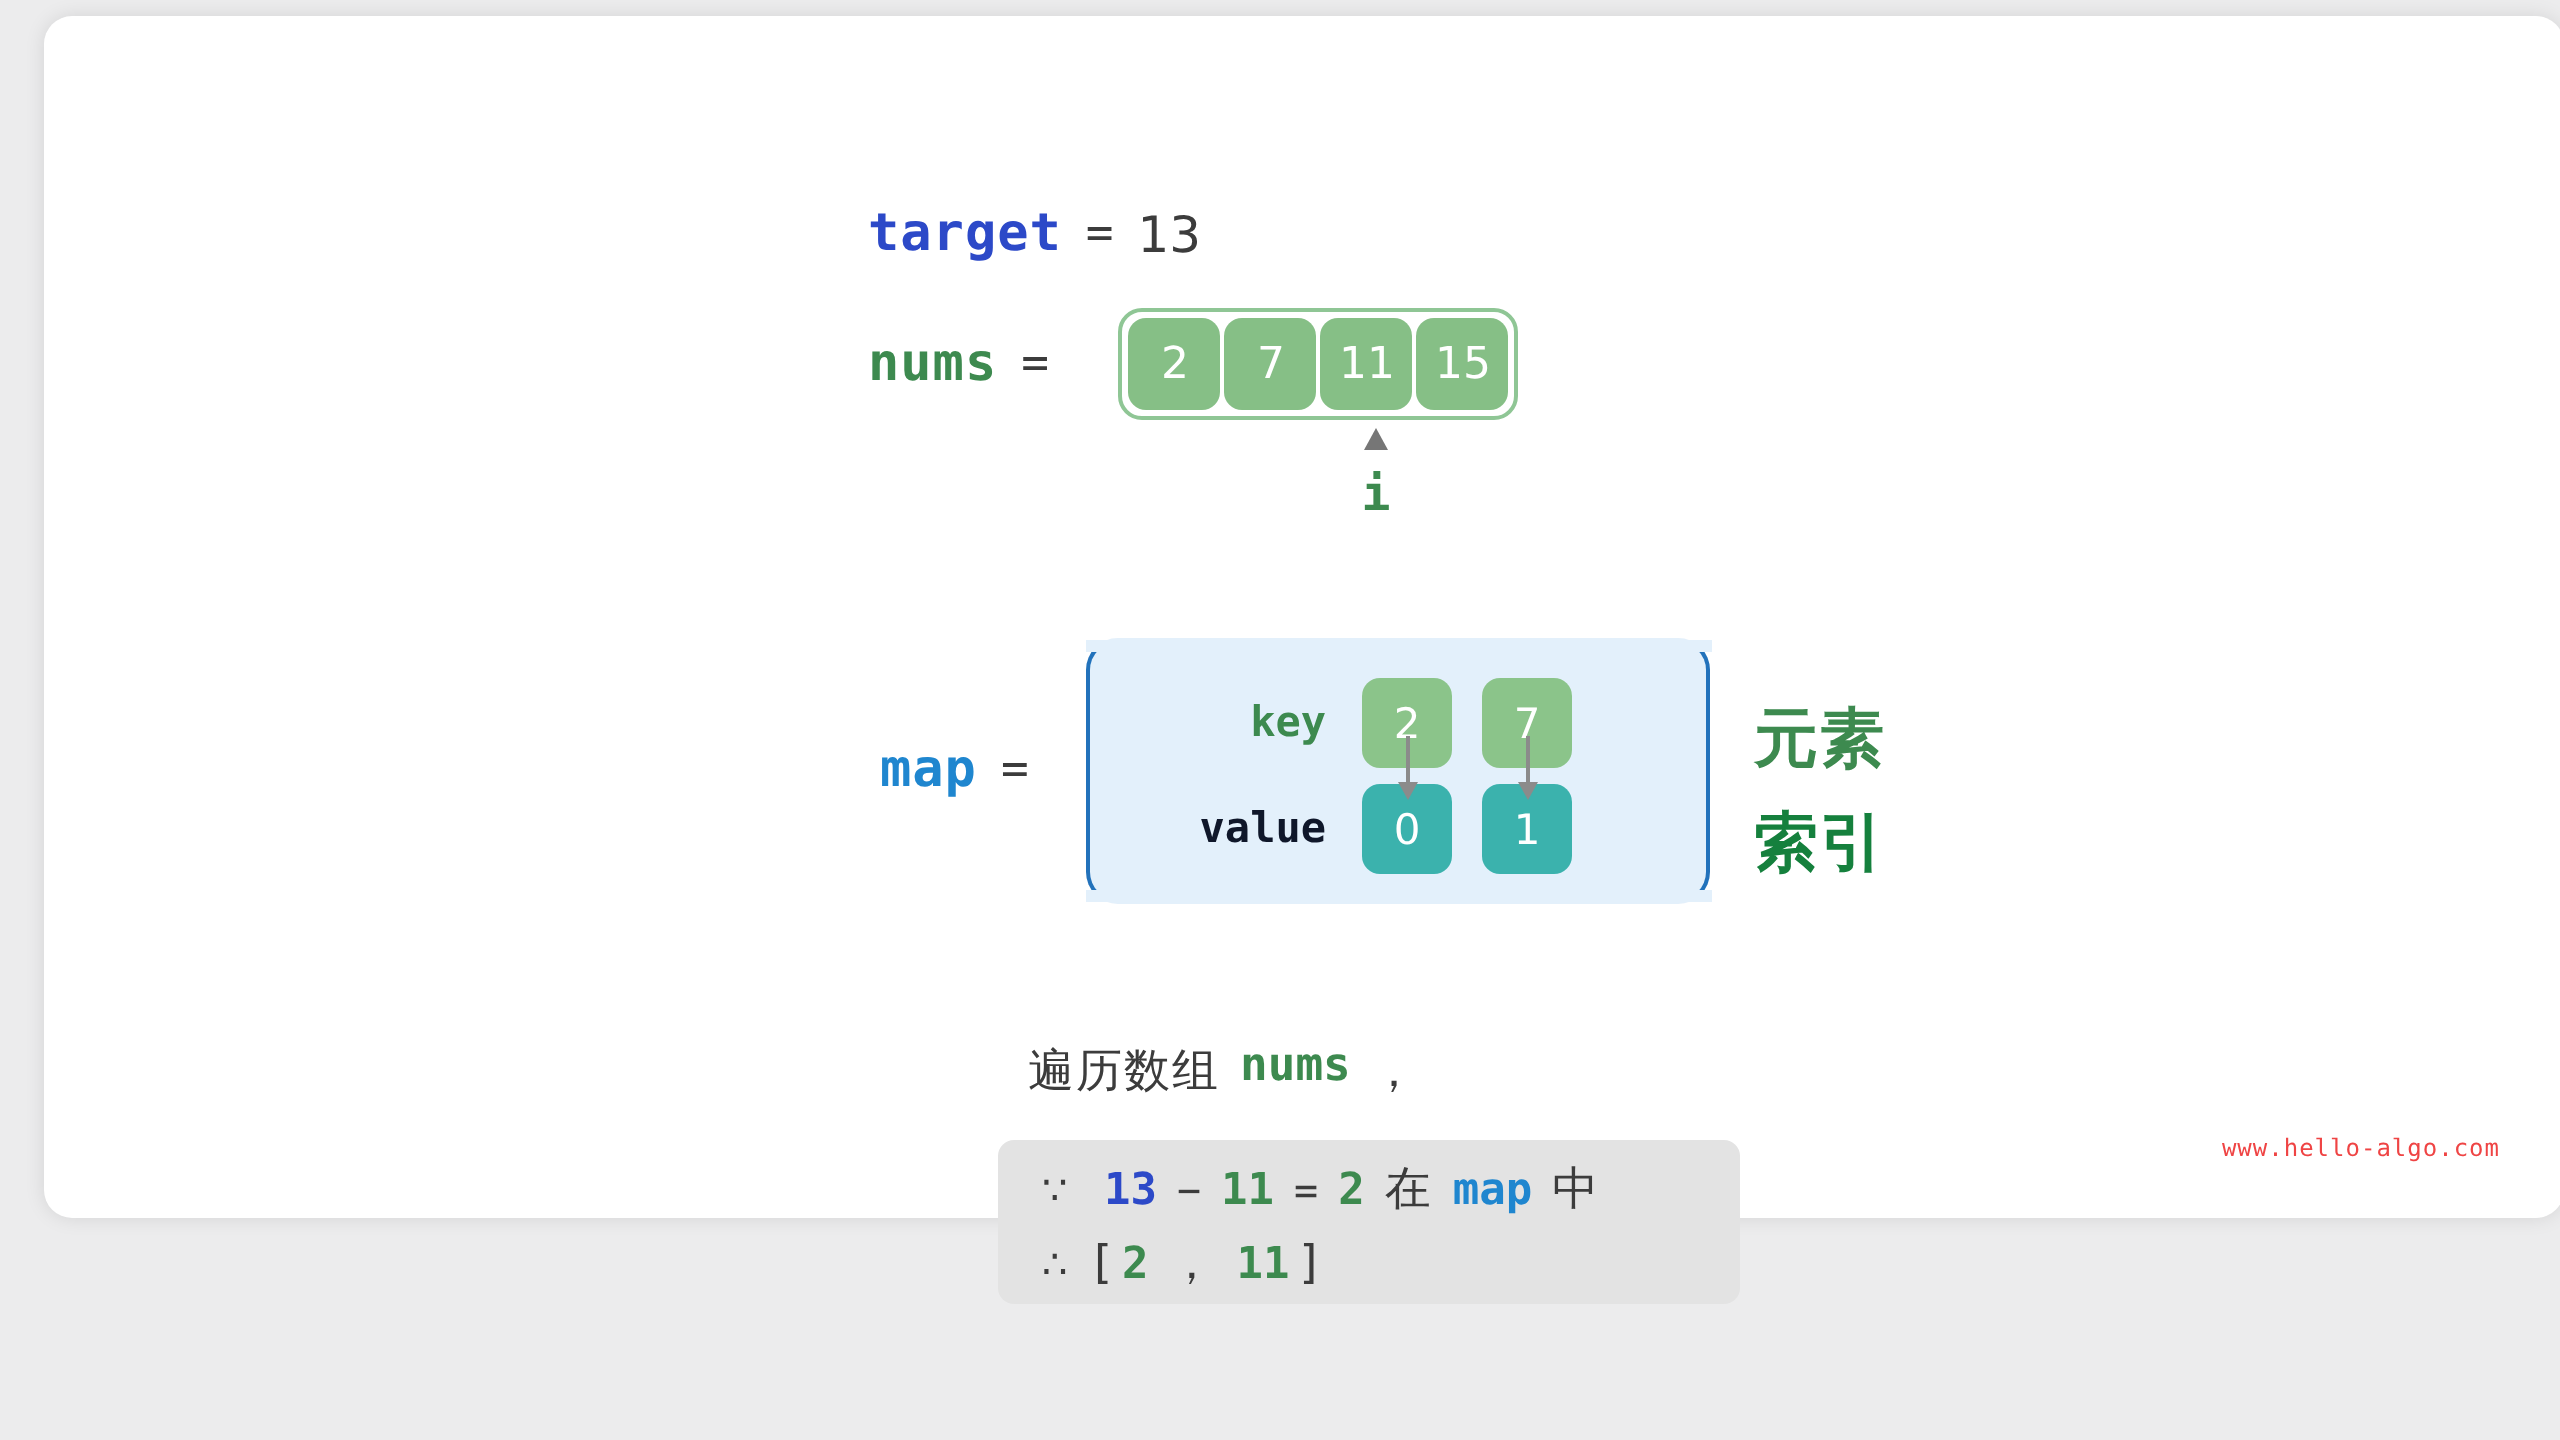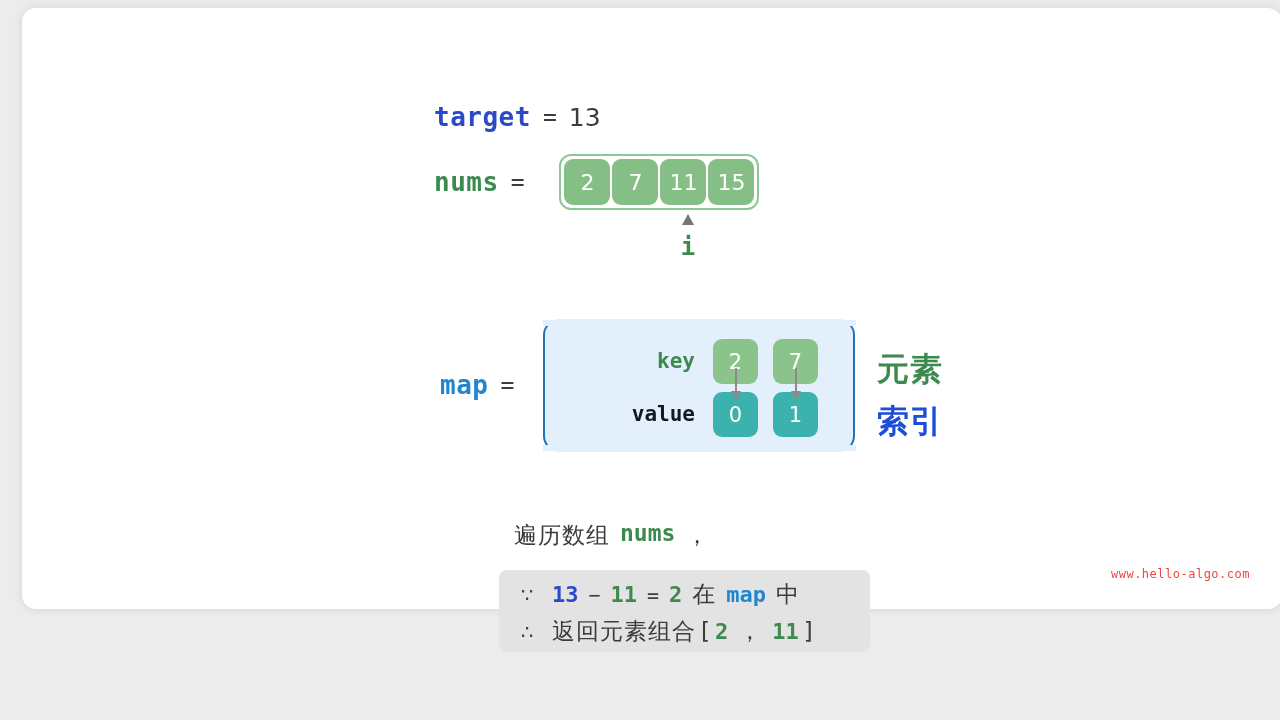--- a/index.html
+++ b/index.html
@@ -147,21 +147,21 @@
     right: -2.5px;
     height: 6px;
     background: #e3f0fb;
   }
   #map-panel::before { top: -1px; }
   #map-panel::after  { bottom: -1px; }
 
   .map-grid {
     position: absolute;
     left: 0; top: 0;
-    width: 100%; height: 100%; margin-left: 32px;
+    width: 100%; height: 100%;
   }
   .map-rowlabel {
     position: absolute;
     font-family: "DejaVu Sans Mono", monospace;
     font-weight: bold;
     font-size: 21px;
     text-align: right;
     width: 110px;
     left: 8px;
   }
@@ -204,21 +204,21 @@
   
   .map-legend {
     position: absolute;
     left: 855px;
     font-family: "DejaVu Sans", sans-serif;
     font-weight: bold;
     font-size: 32px;
     letter-spacing: 1px;
   }
   #legend-element { top: 340px; color: #3d8a4f; }
-  #legend-index   { top: 392px; color: #1d4ed8; }
+  #legend-index   { top: 392px; color: #15803d; }
 
   
   #caption {
     position: absolute;
     left: 492px;
     top: 512px;
     font-size: 23px;
     color: #3c3c3c;
     display: flex;
     align-items: flex-start;
@@ -354,21 +354,20 @@
         <span class="op">−</span>
         <span class="tk varname-green">11</span>
         <span class="op">=</span>
         <span class="tk varname-green">2</span>
         <span class="cn">在</span>
         <span class="tk varname-ltblue">map</span>
         <span class="cn">中</span>
       </div>
       <div class="info-line">
         <span class="sym">∴</span>
-        <span class="cn">返回元素组合</span>
         <span class="brk">[</span>
         <span class="tk varname-green">2</span>
         <span class="cn">，</span>
         <span class="tk varname-green">11</span>
         <span class="brk">]</span>
       </div>
     </div>
 
     <div id="watermark">www.hello-algo.com</div>
 

